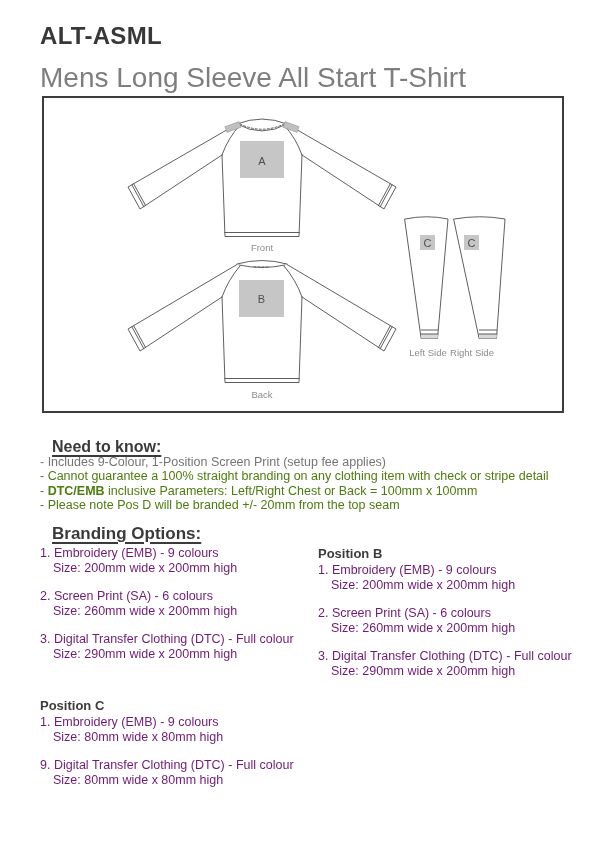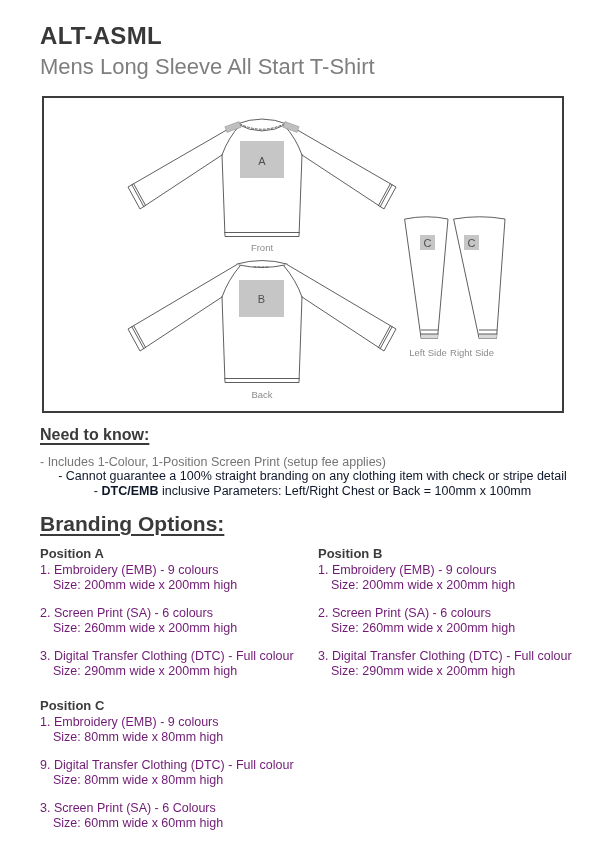--- a/index.html
+++ b/index.html
@@ -5,40 +5,40 @@
   html,body { margin:0; padding:0; background:#ffffff; }
   .page {
     position:relative; width:613px; height:859px; background:#ffffff;
     font-family:"Liberation Sans", sans-serif; overflow:hidden;
   }
   .title {
     position:absolute; left:40px; top:22px; margin:0;
     font-size:24px; font-weight:bold; color:#383838; letter-spacing:0.3px;
   }
   .subtitle {
-    position:absolute; left:40px; top:54px;
-    font-size:22px; color:#7e7e7e;
+    position:absolute; left:40px; top:62px;
+    font-size:28px; color:#7e7e7e;
   }
   .diagram-box {
     position:absolute; left:42px; top:96px; width:518px; height:313px;
     border:2px solid #3c3c3c; background:#ffffff;
   }
   .section-heading {
-    position:absolute; left:40px; margin:0;
+    position:absolute; left:40px; margin:12px;
     font-weight:bold; color:#3a3a3a;
     text-decoration:underline; text-decoration-thickness:2px; text-underline-offset:3px;
   }
   .need-heading   { top:426px; font-size:16px; }
-  .branding-heading { top:512px; font-size:21px; }
+  .branding-heading { top:512px; font-size:17px; }
   .notes {
     position:absolute; left:40px; top:455px; width:545px;
     font-size:12.5px; line-height:14.4px;
   }
   .note-gray { color:#757575; }
-  .note-red  { color:#0f172a;text-align:center; }
+  .note-red  { color:#4d7c0f; }
   .note-red b { font-weight:bold;margin-top:30px; }
   .branding-grid {
     position:absolute; left:40px; top:546px; width:545px;
     display:grid; grid-template-columns:278px 1fr; grid-row-gap:6px;
   }
   .pos-name {
     font-size:13px; line-height:15px; font-weight:bold; color:#3c3c3c;
     margin:0 0 2px 0;
   }
   .option { margin:0 0 13px 0; font-size:12.5px; line-height:15px; color:#701a75; }
@@ -138,31 +138,31 @@
         <rect x="420" y="137" width="15" height="15" fill="#c6c6c6"></rect>
         <text x="427.5" y="148.5" text-anchor="middle" class="marker-text" font-size="10">C</text>
         <text x="428" y="258" text-anchor="middle" class="caption-text" font-size="9">Right Side</text>
       </g>
     </svg>
   </div>
 
   <h2 class="section-heading need-heading">Need to know:</h2>
 
   <div class="notes">
-    <div class="note-gray">- Includes 1-Colour, 1-Position Screen Print (setup fee applies)</div>
+    <div class="note-gray">- Includes 9-Colour, 1-Position Screen Print (setup fee applies)</div>
     <div class="note-red">- Cannot guarantee a 100% straight branding on any clothing item with check or stripe detail</div>
     <div class="note-red"><span>- </span><b>DTC/EMB</b><span> inclusive Parameters: Left/Right Chest or Back = 100mm x 100mm</span></div>
+    <div class="note-red">- Please note Pos D will be branded +/- 20mm from the top seam</div>
   </div>
 
   <h2 class="section-heading branding-heading">Branding Options:</h2>
 
   <div class="branding-grid">
 
     <div>
-      <p class="pos-name">Position A</p>
       <div class="option">
         <div>1. Embroidery (EMB) - 9 colours</div>
         <div class="size">Size: 200mm wide x 200mm high</div>
       </div>
       <div class="option">
         <div>2. Screen Print (SA) - 6 colours</div>
         <div class="size">Size: 260mm wide x 200mm high</div>
       </div>
       <div class="option">
         <div>3. Digital Transfer Clothing (DTC) - Full colour</div>
@@ -189,21 +189,17 @@
     <div>
       <p class="pos-name">Position C</p>
       <div class="option">
         <div>1. Embroidery (EMB) - 9 colours</div>
         <div class="size">Size: 80mm wide x 80mm high</div>
       </div>
       <div class="option">
         <div>9. Digital Transfer Clothing (DTC) - Full colour</div>
         <div class="size">Size: 80mm wide x 80mm high</div>
       </div>
-      <div class="option">
-        <div>3. Screen Print (SA) - 6 Colours</div>
-        <div class="size">Size: 60mm wide x 60mm high</div>
-      </div>
     </div>
 
 
   </div>
 </div>
 
 </body></html>

